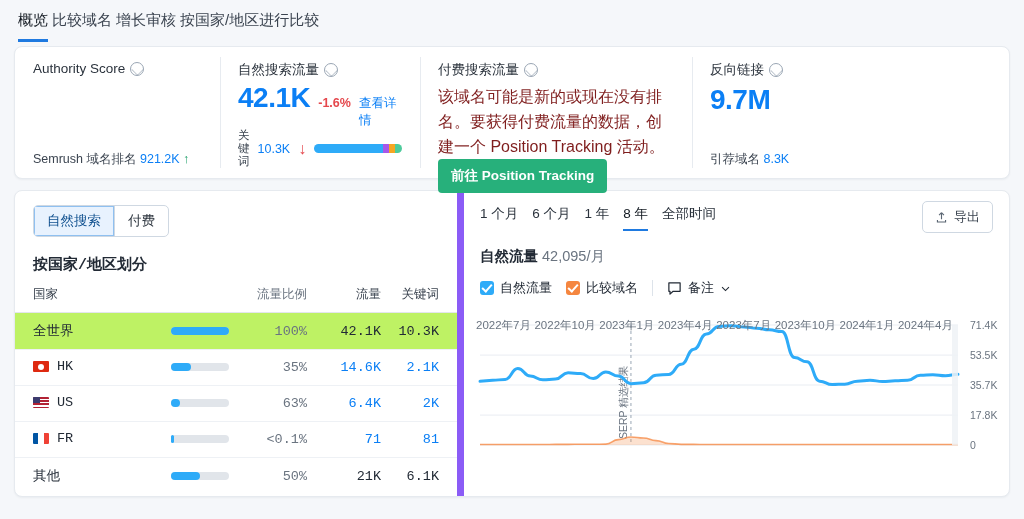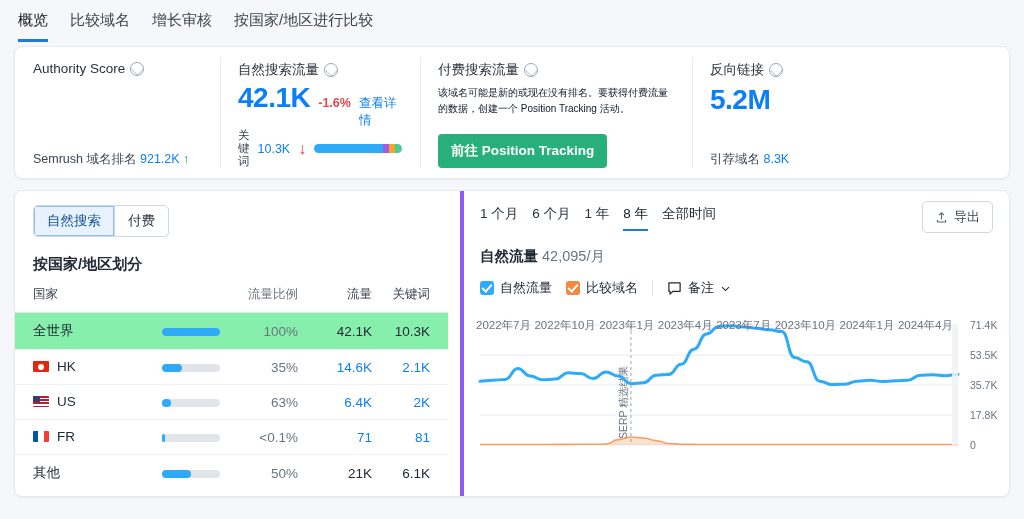--- a/index.html
+++ b/index.html
@@ -9,21 +9,21 @@
     background: #f5f7fa;
     font-family: "Liberation Sans", "DejaVu Sans", sans-serif;
     color: #222a35;
     overflow: hidden;
   }
   .page { width: 1024px; height: 519px; position: relative; }
 
   
   .tabbar {
     display: flex; align-items: flex-end;
-    gap: 22px; padding: 10px 26px 0 18px;
+    gap: 4px; padding: 10px 26px 0 18px;
     height: 42px;
   }
   .tab {
     font-size: 15px; color: #3b4450;
     padding-bottom: 9px;
     border-bottom: 3px solid transparent;
     cursor: pointer; white-space: nowrap;
   }
   .tab.active { color: #111820; border-bottom-color: #1f7ae0; }
 
@@ -88,30 +88,30 @@
 
   .kw-block { display: flex; align-items: center; gap: 8px; margin-top: auto; margin-bottom: 6px; }
   .kw-label {
     font-size: 11.5px; color: #3b4450; width: 12px; line-height: 1.15;
     word-break: break-all;
   }
   .kw-val { font-size: 12.5px; color: #0b7ff5; white-space: nowrap; }
   .kw-bar { display: flex; height: 9px; border-radius: 5px; overflow: hidden; width: 125px; }
   .kw-bar i { display: block; height: 100%; }
 
-  .paid-desc { font-size: 10px; color: #0f172a; line-height: 1.55; margin-top: 6px; }
+  .paid-desc { font-size: 16px; color: #7f1d1d; line-height: 1.55; margin-top: 6px; }
   .btn-green {
     margin-top: auto; align-self: flex-start;
     background: #27b07b; color: #fff; font-size: 13.5px; font-weight: bold;
     border: none; border-radius: 4px; padding: 8px 13px; cursor: pointer;
   }
 
   
   .lower { margin-top: 11px; display: flex; height: 307px; overflow: hidden; }
-  .left-pane { width: 449px; border-right: 4px solid #8b5cf6; padding: 14px 12px 0 0; }
+  .left-pane { width: 449px; border-right: 7px solid #8b5cf6; padding: 14px 0 0 0; font-family: Liberation Mono, monospace; }
   .right-pane { flex: 1; padding: 14px 16px 0 16px; position: relative; }
 
   .seg {
     display: inline-flex; border: 1px solid #cfd8e2; border-radius: 5px;
     overflow: hidden; margin: 0 0 0 18px; background: #fff;
   }
   .seg div {
     font-size: 13.5px; padding: 6px 13px; cursor: pointer; color: #2b333d;
     border-right: 1px solid #cfd8e2;
   }
@@ -121,21 +121,21 @@
   .sec-title { font-size: 15px; font-weight: bold; margin: 18px 0 12px 18px; }
 
   table { width: 100%; border-collapse: collapse; }
   th {
     font-size: 12.5px; font-weight: normal; color: #3b4450;
     text-align: right; padding: 0 0 9px 0;
   }
   th.c-country { text-align: left; padding-left: 18px; }
   td { font-size: 13.5px; padding: 9px 0; text-align: right; border-top: 1px solid #eef1f5; }
   td.c-country { text-align: left; padding-left: 18px; }
-  tr.hl td { background: #86efac; border-top-color: #e3e6ed; }
+  tr.hl td { background: #bef264; border-top-color: #e3e6ed; }
   .c-bar { width: 96px; }
   .c-share { width: 78px; color: #6a7480; }
   .c-traf { width: 74px; }
   .c-kw { width: 76px; padding-right: 18px !important; }
   th.c-kw { padding-right: 18px; }
   .bar-track { width: 58px; height: 8px; border-radius: 4px; background: #e1e5ea; display: inline-block; position: relative; }
   .bar-fill { position: absolute; left: 0; top: 0; bottom: 0; border-radius: 4px; background: #2eabf8; }
   .flag { width: 16px; height: 11px; display: inline-block; margin-right: 8px; vertical-align: -1px; border-radius: 1px; overflow: hidden; position: relative; }
   .country-cell { display: inline-flex; align-items: center; }
   .blue { color: #0b7ff5; }
@@ -231,21 +231,21 @@
       </div>
       <div class="paid-desc">该域名可能是新的或现在没有排名。要获得付费流量的数据，创建一个 Position Tracking 活动。</div>
       <button class="btn-green">前往 Position Tracking</button>
     </div>
 
     <div class="metric m-back">
       <div class="m-title">
         <span>反向链接</span>
         <span class="info-ic"></span>
       </div>
-      <div class="big-val" style="margin-top:6px">5.2M</div>
+      <div class="big-val" style="margin-top:6px">9.7M</div>
       <div class="m-foot">
         <span>引荐域名</span>
         <span class="lnk">8.3K</span>
       </div>
     </div>
   </div>
 
   <div class="card lower">
 
     <div class="left-pane">

